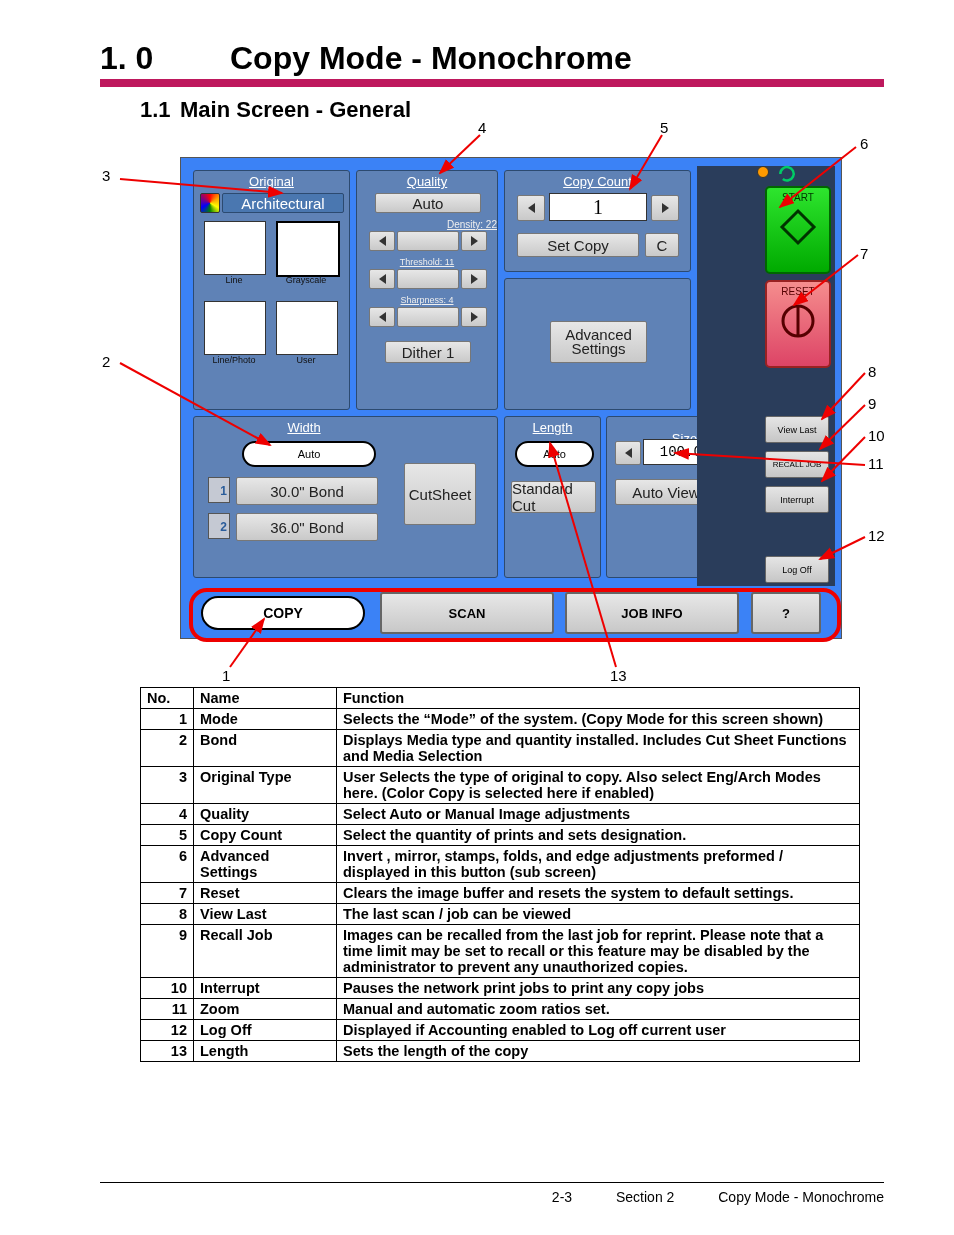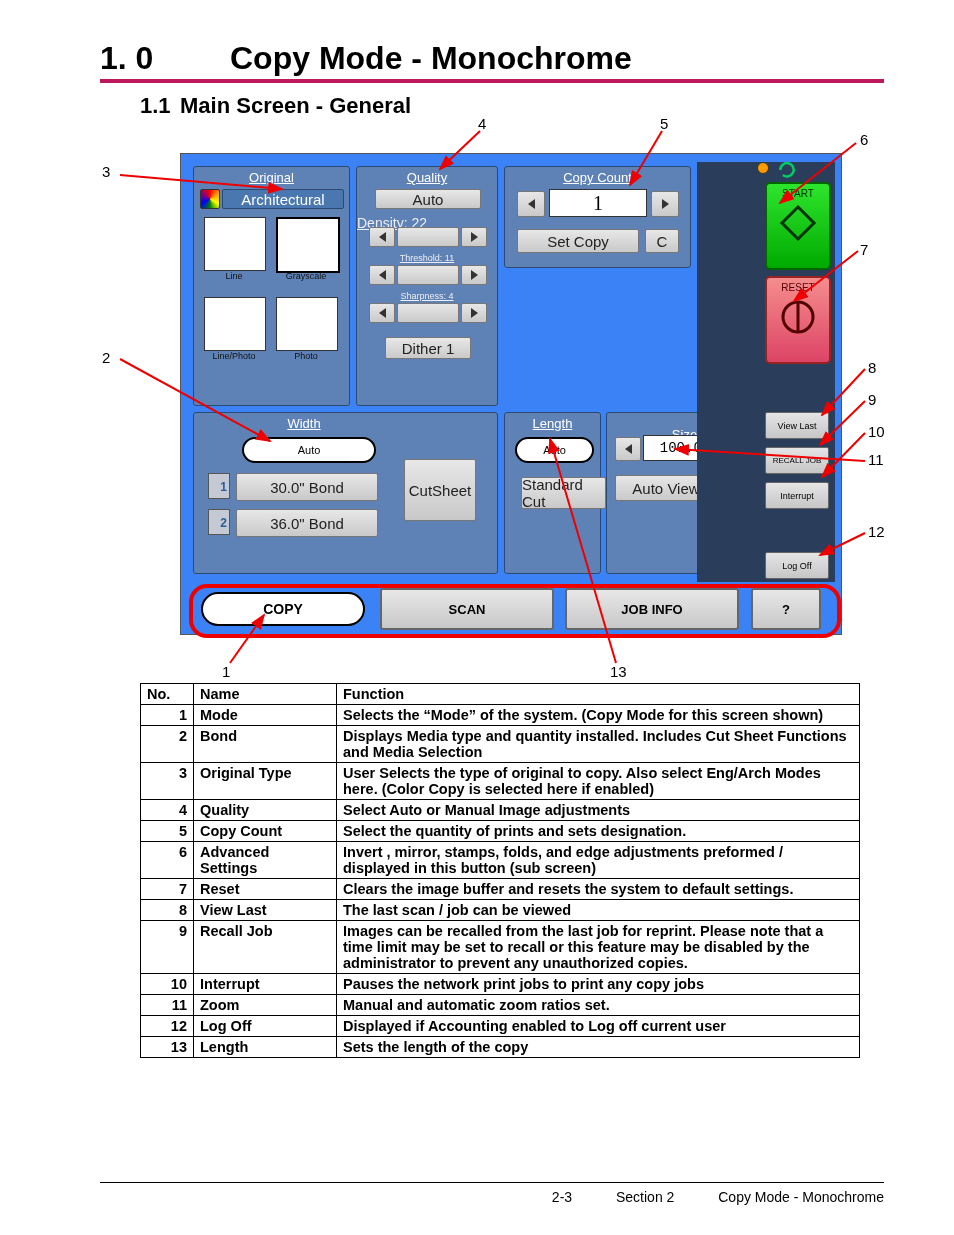--- a/index.html
+++ b/index.html
@@ -1,17 +1,17 @@
 <!DOCTYPE html>
 <html><head>
 <meta charset="utf-8">
 <style>
   body{margin:0;font-family:Arial,Helvetica,sans-serif;background:#fff;color:#000}
   .page{width:954px;height:1235px;margin:0 auto;position:relative;padding:40px 70px 0 100px;box-sizing:border-box}
-  .h1{font-size:32px;font-weight:bold;border-bottom:4px solid #be185d;padding-bottom:2px;margin:0 0 10px 0}
+  .h1{font-size:32px;font-weight:bold;border-bottom:8px solid #be185d;padding-bottom:2px;margin:0 0 10px 0}
   .h1 .num{display:inline-block;width:130px}
   .h2{font-size:22px;font-weight:bold;margin:6px 0 4px 40px}
   .h2 .num{display:inline-block;width:40px}
   .figwrap{position:relative;height:560px}
   
   .screen{position:absolute;left:80px;top:30px;width:660px;height:480px;background:#3b82f6;border:1px solid #555;font-family:Arial,Helvetica,sans-serif}
   .panel{position:absolute;background:#5F82B6;border:1px solid #2c4a70;border-radius:3px}
   .plabel{color:#fff;font-size:13px;text-align:center;text-decoration:underline}
   .btn{background:linear-gradient(#e7e7e7,#c9c9c9);border:1px solid #777;border-radius:2px;font-size:15px;color:#222;display:flex;align-items:center;justify-content:center;position:absolute;cursor:pointer}
   .rbtn{position:absolute;background:#fff;border:2px solid #000;border-radius:20px;font-size:11px;display:flex;align-items:center;justify-content:center}
@@ -52,28 +52,28 @@
         <div style="position:absolute;left:6px;top:22px;width:18px;height:18px;background:conic-gradient(red,orange,yellow,green,blue,purple,red);border:1px solid #333;border-radius:2px"></div>
         <div class="btn" style="left:28px;top:22px;width:120px;height:18px;background:#4a77b0;color:#fff;border-color:#2c4a70">Architectural</div>
 
         <div class="thumbbox" style="left:10px;top:50px"></div>
         <div class="thumbcap" style="left:10px;top:104px">Line</div>
         <div class="thumbbox" style="left:82px;top:50px;border:2px solid #000"></div>
         <div class="thumbcap" style="left:82px;top:104px">Grayscale</div>
         <div class="thumbbox" style="left:10px;top:130px"></div>
         <div class="thumbcap" style="left:10px;top:184px">Line/Photo</div>
         <div class="thumbbox" style="left:82px;top:130px"></div>
-        <div class="thumbcap" style="left:82px;top:184px">Photo</div>
+        <div class="thumbcap" style="left:82px;top:184px">User</div>
       </div>
 
       <div class="panel" style="left:175px;top:12px;width:140px;height:238px">
         <div class="plabel" style="margin-top:3px">Quality</div>
         <div class="btn" style="left:18px;top:22px;width:104px;height:18px">Auto</div>
 
-        <div style="position:absolute;left:0;top:48px;width:100%;font-size:14px;text-align:left;text-decoration:underline;color:#eee">Density: 22</div>
+        <div style="position:absolute;left:0;top:48px;width:100%;font-size:10px;text-align:right;text-decoration:underline;color:#eee">Density: 22</div>
         <div class="btn" style="left:12px;top:60px;width:24px;height:18px">
             <span class="tri triL"></span>
           </div>
         <div class="btn" style="left:40px;top:60px;width:60px;height:18px"></div>
         <div class="btn" style="left:104px;top:60px;width:24px;height:18px">
             <span class="tri triR"></span>
           </div>
 
         <div style="position:absolute;left:0;top:86px;width:100%;font-size:9px;text-align:center;text-decoration:underline;color:#eee">Threshold: 11</div>
         <div class="btn" style="left:12px;top:98px;width:24px;height:18px">
@@ -100,36 +100,40 @@
         <div class="plabel" style="margin-top:3px">Copy Count</div>
         <div class="btn" style="left:12px;top:24px;width:26px;height:24px">
             <span class="tri triL"></span>
           </div>
         <div style="position:absolute;left:44px;top:22px;width:96px;height:26px;background:#fff;border:1px solid #333;font-family:serif;font-size:20px;text-align:center;line-height:26px">1</div>
         <div class="btn" style="left:146px;top:24px;width:26px;height:24px">
             <span class="tri triR"></span>
           </div>
         <div class="btn" style="left:12px;top:62px;width:120px;height:22px">Set Copy</div>
         <div class="btn" style="left:140px;top:62px;width:32px;height:22px">C</div>
+      </div>
+      <div class="panel" style="left:323px;top:120px;width:185px;height:130px">
+        <div class="btn" style="left:45px;top:42px;width:95px;height:40px;white-space:pre;text-align:center;line-height:14px">Advanced
+Settings</div>
       </div>
 
       <div class="panel" style="left:12px;top:258px;width:303px;height:160px">
         <div class="plabel" style="position:absolute;left:0;top:3px;width:220px">Width</div>
         <div class="rbtn" style="left:48px;top:24px;width:130px;height:22px">Auto</div>
         <div style="position:absolute;left:14px;top:60px;width:22px;height:26px;background:#c5c9d3;border:1px solid #555;font-size:12px;font-weight:bold;text-align:right;padding-right:2px;box-sizing:border-box;line-height:26px;color:#2a5c9a">1</div>
         <div class="btn" style="left:42px;top:60px;width:140px;height:26px">30.0" Bond</div>
         <div style="position:absolute;left:14px;top:96px;width:22px;height:26px;background:#c5c9d3;border:1px solid #555;font-size:12px;font-weight:bold;text-align:right;padding-right:2px;box-sizing:border-box;line-height:26px;color:#2a5c9a">2</div>
         <div class="btn" style="left:42px;top:96px;width:140px;height:26px">36.0" Bond</div>
         <div class="btn" style="left:210px;top:46px;width:70px;height:60px">CutSheet</div>
       </div>
 
       <div class="panel" style="left:323px;top:258px;width:95px;height:160px">
         <div class="plabel" style="margin-top:3px">Length</div>
         <div class="rbtn" style="left:10px;top:24px;width:75px;height:22px">Auto</div>
-        <div class="btn" style="left:16px;top:64px;width:83px;height:30px">Standard Cut</div>
+        <div class="btn" style="left:6px;top:64px;width:83px;height:30px">Standard Cut</div>
       </div>
 
       <div class="panel" style="left:425px;top:258px;width:155px;height:160px">
         <div class="plabel" style="margin-top:14px">Size</div>
         <div class="btn" style="left:8px;top:24px;width:24px;height:22px">
             <span class="tri triL"></span>
           </div>
         <div style="position:absolute;left:36px;top:22px;width:82px;height:24px;background:#fff;border:1px solid #333;font-family:'Courier New',monospace;font-size:14px;text-align:center;line-height:24px">100.0%</div>
         <div class="btn" style="left:122px;top:24px;width:24px;height:22px">
             <span class="tri triR"></span>

